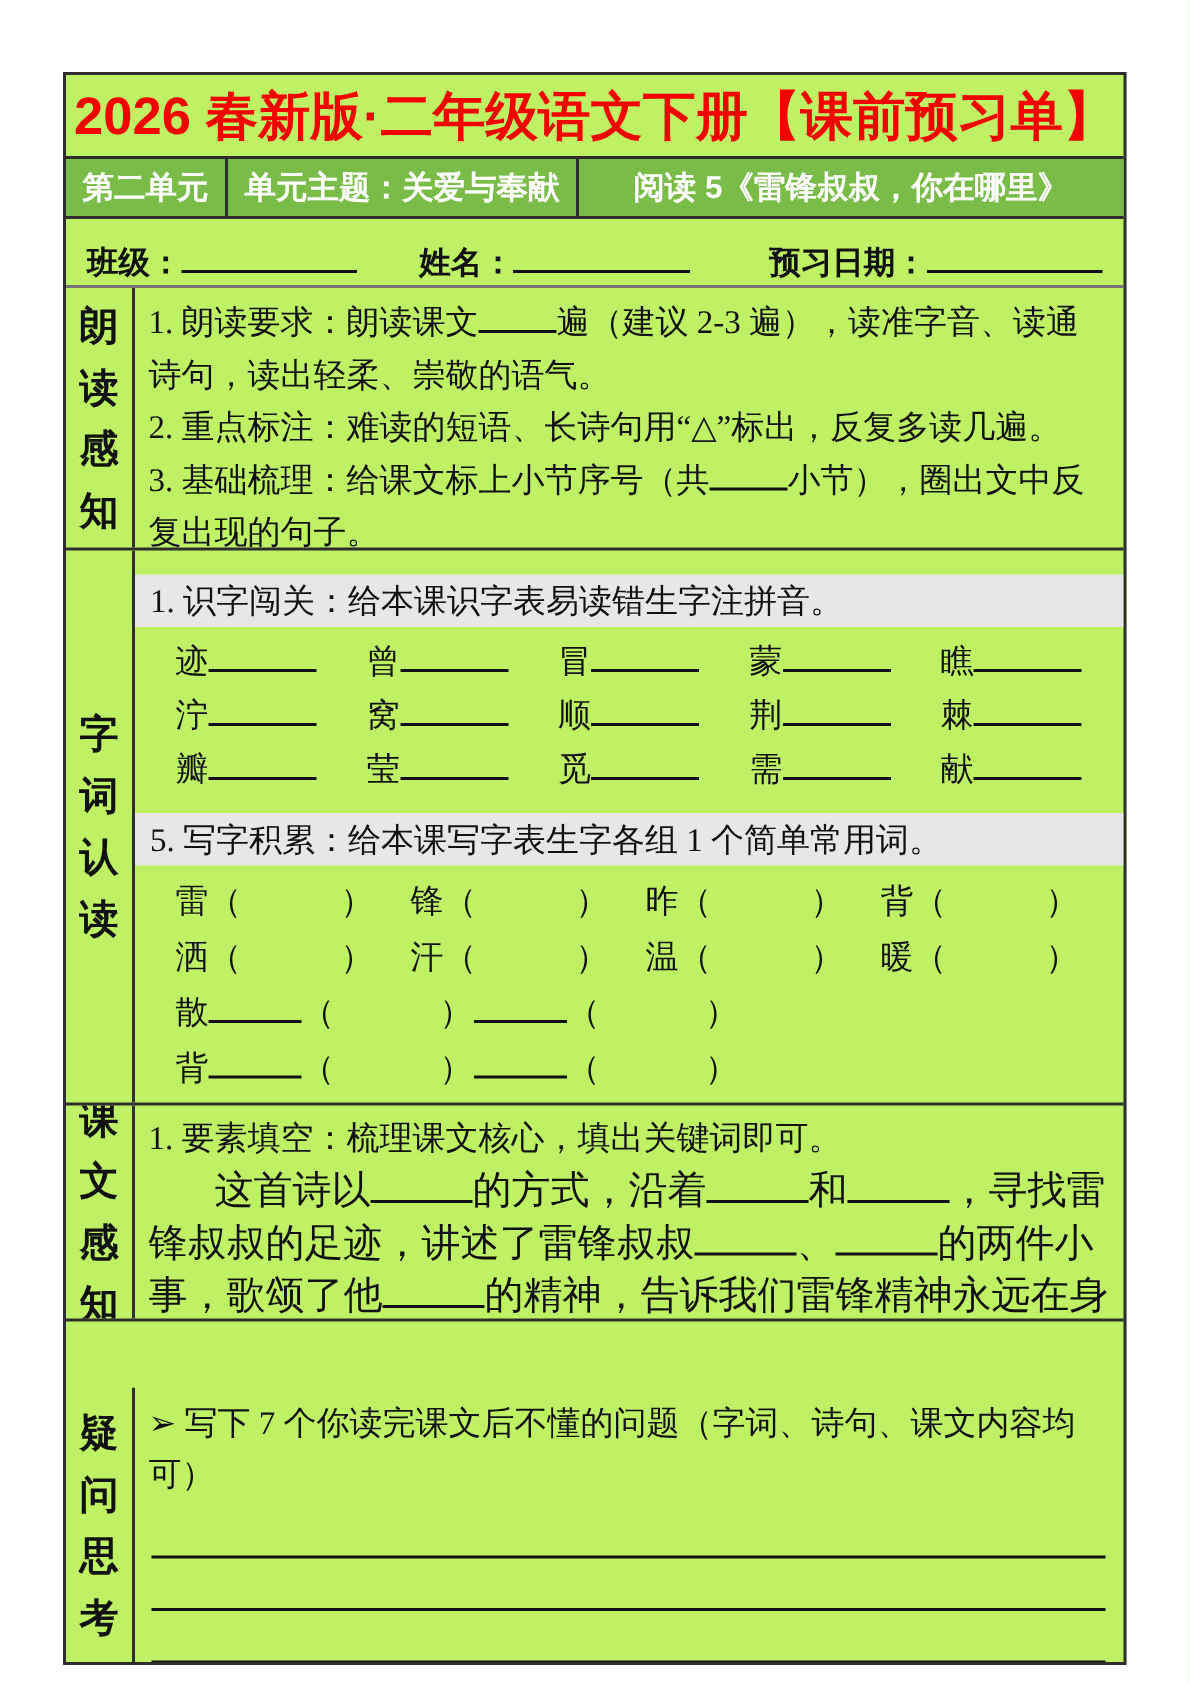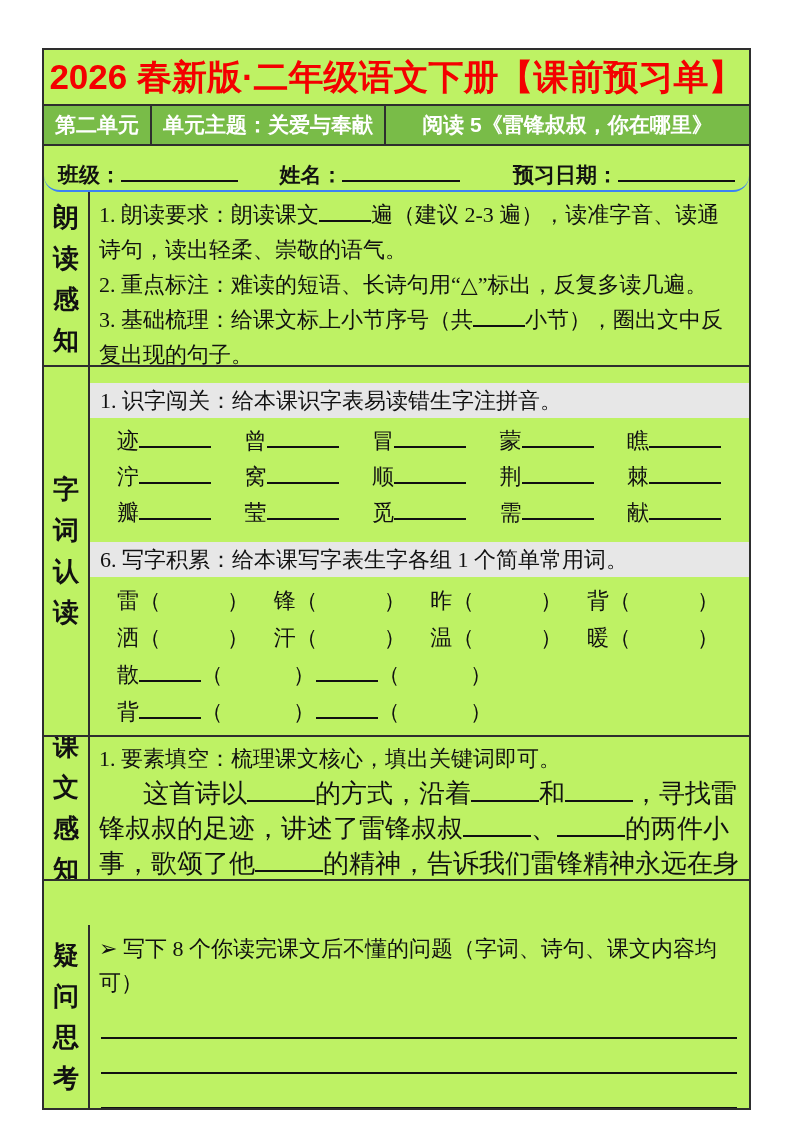--- a/index.html
+++ b/index.html
@@ -33,23 +33,23 @@
     display: flex; align-items: center; justify-content: center; white-space: nowrap;
   }
   .unit-bar .c1 { width: 108px; border-right: 2px solid #2e2e2e; }
   .unit-bar .c2 { width: 234px; border-right: 2px solid #2e2e2e; }
   .unit-bar .c3 { flex: 1; }
 
   
   .info-row {
     height: 46px; display: flex; align-items: baseline;
     padding: 12px 14px 0 14px;
-    border-bottom: 2px solid #3b82f6;
-    font-family: "Liberation Sans", "DejaVu Sans", sans-serif;
-    font-weight: bold; font-size: 21px; white-space: nowrap; border-radius: 16px;
+    border-bottom: 2px solid #737373;
+    font-family: "Liberation Sans", "DejaVu Sans", sans-serif;
+    font-weight: bold; font-size: 21px; white-space: nowrap;
   }
   .info-row .spacer1 { width: 48px; } .info-row .spacer2 { width: 62px; }
   .iblank { display: inline-block; width: 136px; border-bottom: 2px solid #111; height: 24px; }
 
   
   .row { display: flex; border-bottom: 2px solid #2e2e2e; overflow: hidden; }
   .row:last-child { border-bottom: none; }
   .label-col {
     width: 46px; border-right: 2px solid #2e2e2e;
     display: flex; align-items: center; justify-content: center; flex: none;
@@ -162,21 +162,21 @@
         <span class="slot"><span>棘</span><span class="blank b72"></span></span>
       </div>
       <div class="p-row">
         <span class="slot"><span>瓣</span><span class="blank b72"></span></span>
         <span class="slot"><span>莹</span><span class="blank b72"></span></span>
         <span class="slot"><span>觅</span><span class="blank b72"></span></span>
         <span class="slot"><span>需</span><span class="blank b72"></span></span>
         <span class="slot"><span>献</span><span class="blank b72"></span></span>
       </div>
 
-      <div class="task-band">6. 写字积累：给本课写字表生字各组 1 个简单常用词。</div>
+      <div class="task-band">5. 写字积累：给本课写字表生字各组 1 个简单常用词。</div>
 
       <div class="w-row">
         <span>雷（　　　）</span>
         <span>锋（　　　）</span>
         <span>昨（　　　）</span>
         <span>背（　　　）</span>
       </div>
       <div class="w-row">
         <span>洒（　　　）</span>
         <span>汗（　　　）</span>
@@ -213,21 +213,21 @@
         <span>这首诗以</span><span class="blank b68"></span><span>的方式，沿着</span><span class="blank b68"></span><span>和</span><span class="blank b68"></span><span>，寻找雷锋叔叔的足迹，讲述了雷锋叔叔</span><span class="blank b68"></span><span>、</span><span class="blank b68"></span><span>的两件小事，歌颂了他</span><span class="blank b68"></span><span>的精神，告诉我们雷锋精神永远在身边。</span>
       </div>
     </div>
   </div>
 
   <div class="row r-yiwen">
     <div class="label-col">
       <div class="vlabel">疑问思考</div>
     </div>
     <div class="content-col">
-      <div class="prompt">➢ 写下 8 个你读完课文后不懂的问题（字词、诗句、课文内容均可）</div>
+      <div class="prompt">➢ 写下 7 个你读完课文后不懂的问题（字词、诗句、课文内容均可）</div>
       <div class="write-line"></div>
       <div class="write-line"></div>
       <div class="write-line"></div>
 
     </div>
   </div>
 
 </div>
 
 </body></html>

